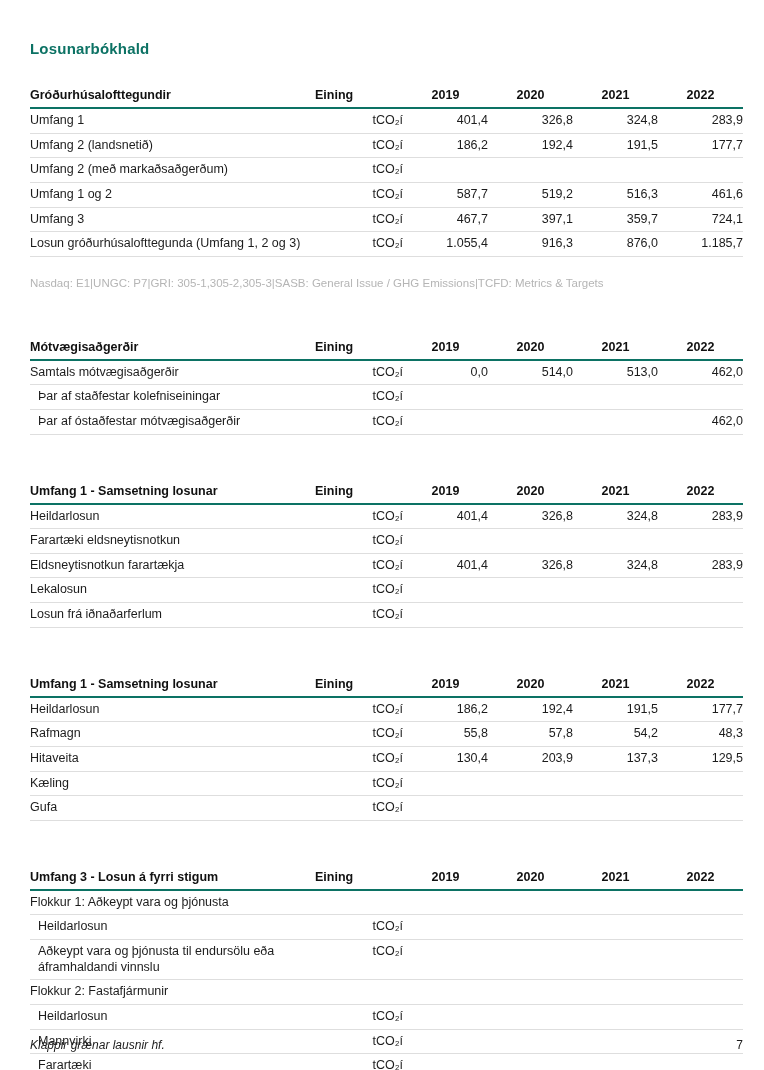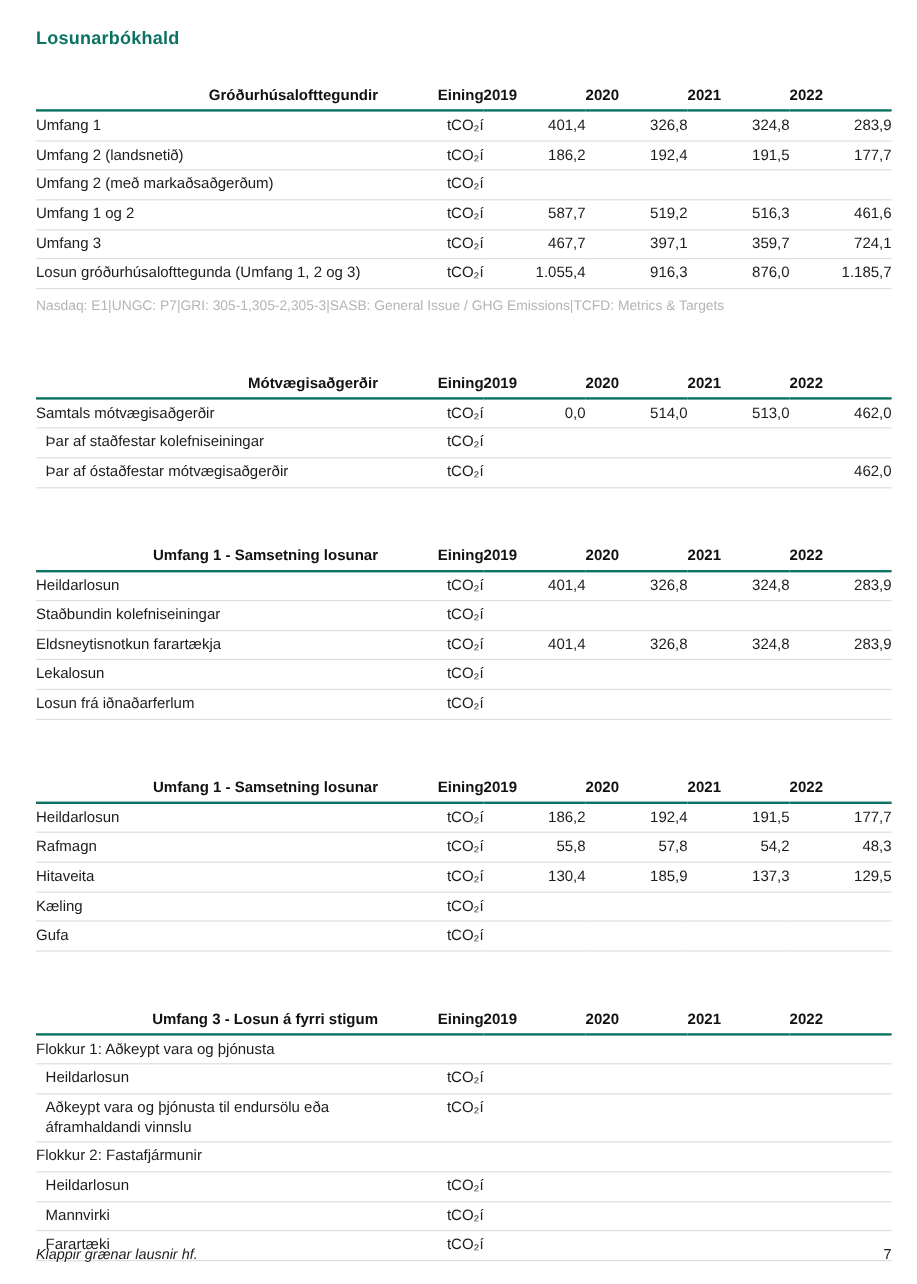--- a/index.html
+++ b/index.html
@@ -19,60 +19,60 @@
     box-sizing: border-box;
     width: 764px;
     height: 1070px;
     padding: 24px 21px 0 30px;
     position: relative;
   }
   .page-title {
     color: #0c7264;
     font-size: 15px;
     font-weight: bold;
-    margin: 0 0 28px 0;
+    margin: 16px 0 28px 0;
     letter-spacing: 0.2px;
   }
   .table-block {
     margin-bottom: 46px;
   }
   table {
     width: 100%;
     border-collapse: collapse;
     table-layout: fixed;
     font-size: 12.5px;
   }
   col.c-label { width: 285px; }
   col.c-unit  { width: 88px; }
   col.c-year  { width: 85px; }
   thead th {
-    text-align: left;
+    text-align: center;
     font-weight: bold;
     padding: 3px 0 5px 0;
     border-bottom: 2px solid #0c7264;
     font-size: 12.5px;
     color: #111;
   }
   thead th.h-label, thead th.h-unit {
-    text-align: right;
+    text-align: left;
   }
   tbody td {
     padding: 4px 0 4px 0;
     border-bottom: 1px solid #dedede;
     vertical-align: top;
     line-height: 1.25;
   }
   td.cell-num { text-align: right; }
   td.cell-unit { text-align: right; }
   tr.row-indent td.cell-label { padding-left: 8px; }
   tr.row-italic td.cell-label { }
   .footnote {
     color: #b5b5b5;
     font-size: 11.5px;
-    margin-top: 7px;
+    margin-top: 19px;
     line-height: 1.3;
   }
   .page-footer {
     position: absolute;
     left: 30px;
     right: 21px;
     bottom: 18px;
     display: flex;
     justify-content: space-between;
     align-items: baseline;
@@ -233,21 +233,21 @@
           <tbody>
             <tr>
               <td class="cell-label">Heildarlosun</td>
               <td class="cell-unit">tCO₂í</td>
               <td class="cell-num">401,4</td>
               <td class="cell-num">326,8</td>
               <td class="cell-num">324,8</td>
               <td class="cell-num">283,9</td>
             </tr>
             <tr>
-              <td class="cell-label">Staðbundin kolefniseiningar</td>
+              <td class="cell-label">Farartæki eldsneytisnotkun</td>
               <td class="cell-unit">tCO₂í</td>
               <td class="cell-num"></td>
               <td class="cell-num"></td>
               <td class="cell-num"></td>
               <td class="cell-num"></td>
             </tr>
             <tr>
               <td class="cell-label">Eldsneytisnotkun farartækja</td>
               <td class="cell-unit">tCO₂í</td>
               <td class="cell-num">401,4</td>
@@ -308,21 +308,21 @@
               <td class="cell-unit">tCO₂í</td>
               <td class="cell-num">55,8</td>
               <td class="cell-num">57,8</td>
               <td class="cell-num">54,2</td>
               <td class="cell-num">48,3</td>
             </tr>
             <tr>
               <td class="cell-label">Hitaveita</td>
               <td class="cell-unit">tCO₂í</td>
               <td class="cell-num">130,4</td>
-              <td class="cell-num">185,9</td>
+              <td class="cell-num">203,9</td>
               <td class="cell-num">137,3</td>
               <td class="cell-num">129,5</td>
             </tr>
             <tr>
               <td class="cell-label">Kæling</td>
               <td class="cell-unit">tCO₂í</td>
               <td class="cell-num"></td>
               <td class="cell-num"></td>
               <td class="cell-num"></td>
               <td class="cell-num"></td>

